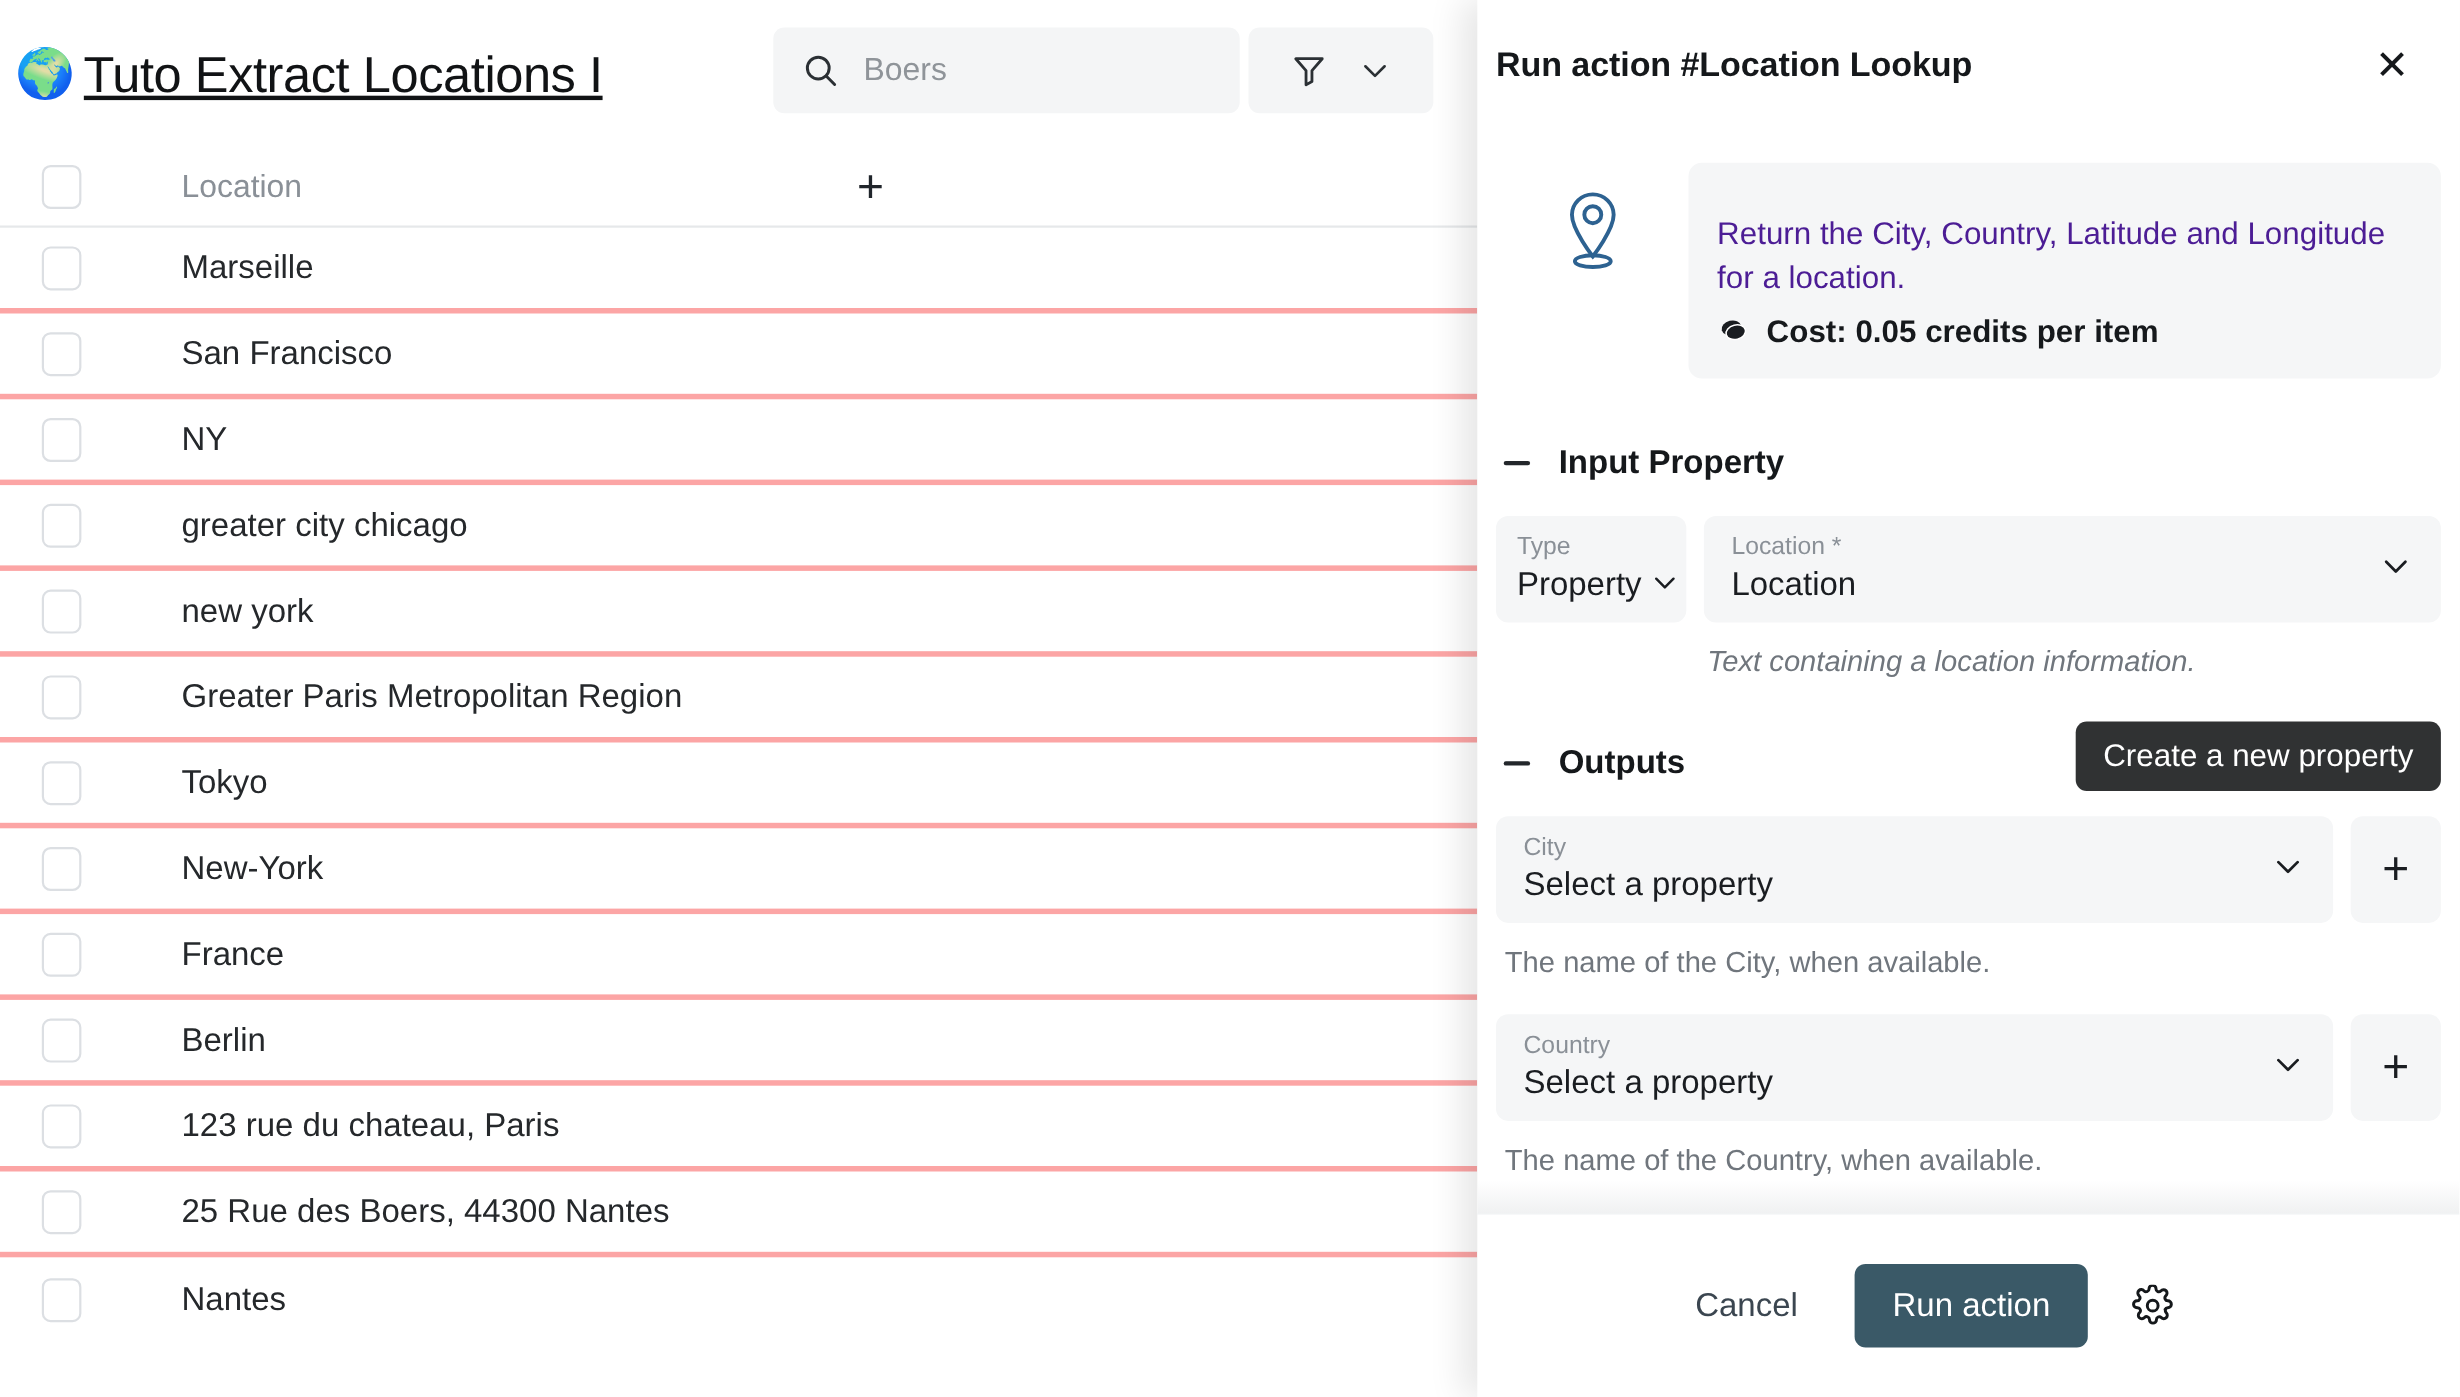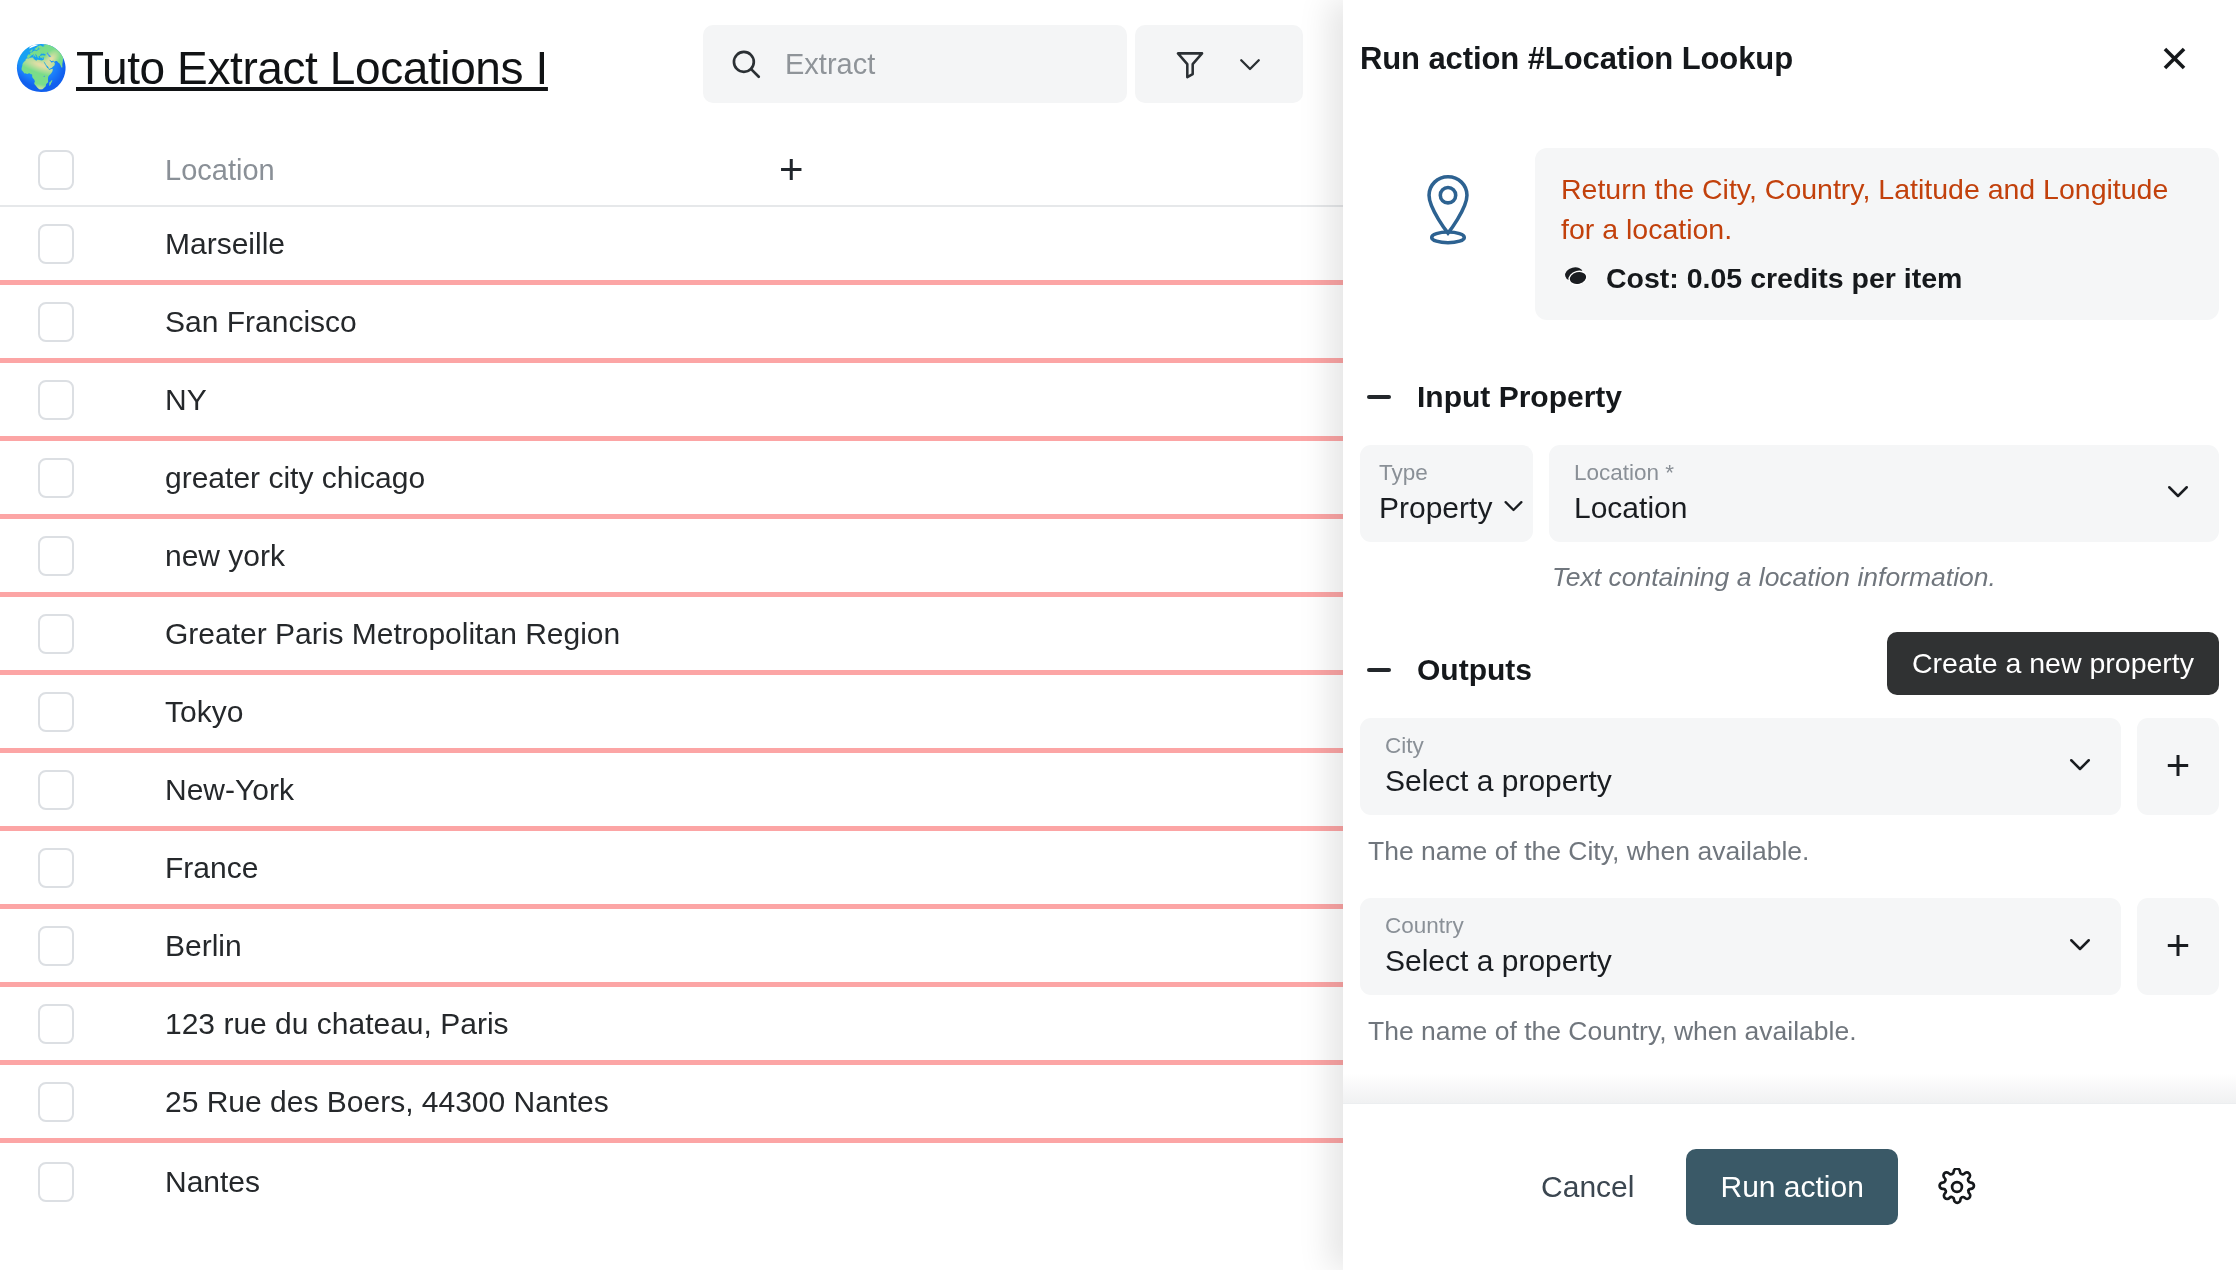--- a/index.html
+++ b/index.html
@@ -226,21 +226,22 @@
   }
   .desc-card {
     flex: 1 1 auto;
     background: #f5f6f7;
     border-radius: 12px;
     padding: 21px 26px 25px 26px;
   }
   .desc-text {
     font-size: 28.5px;
     line-height: 1.42;
-    color: #c2410c;
+    color: #4c1d95;
+    margin-top: 24px;
   }
   .cost-line {
     display: flex;
     align-items: center;
     gap: 15px;
     margin-top: 12px;
   }
   .cost-text {
     font-size: 28.5px;
     font-weight: 700;
@@ -427,21 +428,21 @@
       <div class="globe-icon">🌍</div>
       <div class="board-title">Tuto Extract Locations I</div>
 
       <div class="search-box">
         <span class="icon-btn">
           <svg width="34" height="34" viewBox="0 0 24 24" fill="none" stroke="#2b3034" stroke-width="1.9">
             <circle cx="10.5" cy="10.5" r="7"></circle>
             <line x1="15.6" y1="15.6" x2="21" y2="21" stroke-linecap="round"></line>
           </svg>
         </span>
-        <span class="search-placeholder">Extract</span>
+        <span class="search-placeholder">Boers</span>
       </div>
 
       <div class="filter-group">
         <span class="icon-btn">
           <svg width="34" height="34" viewBox="0 0 24 24" fill="none" stroke="#2b3034" stroke-width="1.8" stroke-linejoin="round" stroke-linecap="round">
             <path d="M3.5 4.5h17l-6.6 7.6v7.0l-3.8 2.2v-9.2z"></path>
           </svg>
         </span>
         <span class="icon-btn">
           <svg width="30" height="30" viewBox="0 0 24 24" fill="none" stroke="#2b3034" stroke-width="1.9" stroke-linecap="round" stroke-linejoin="round">

